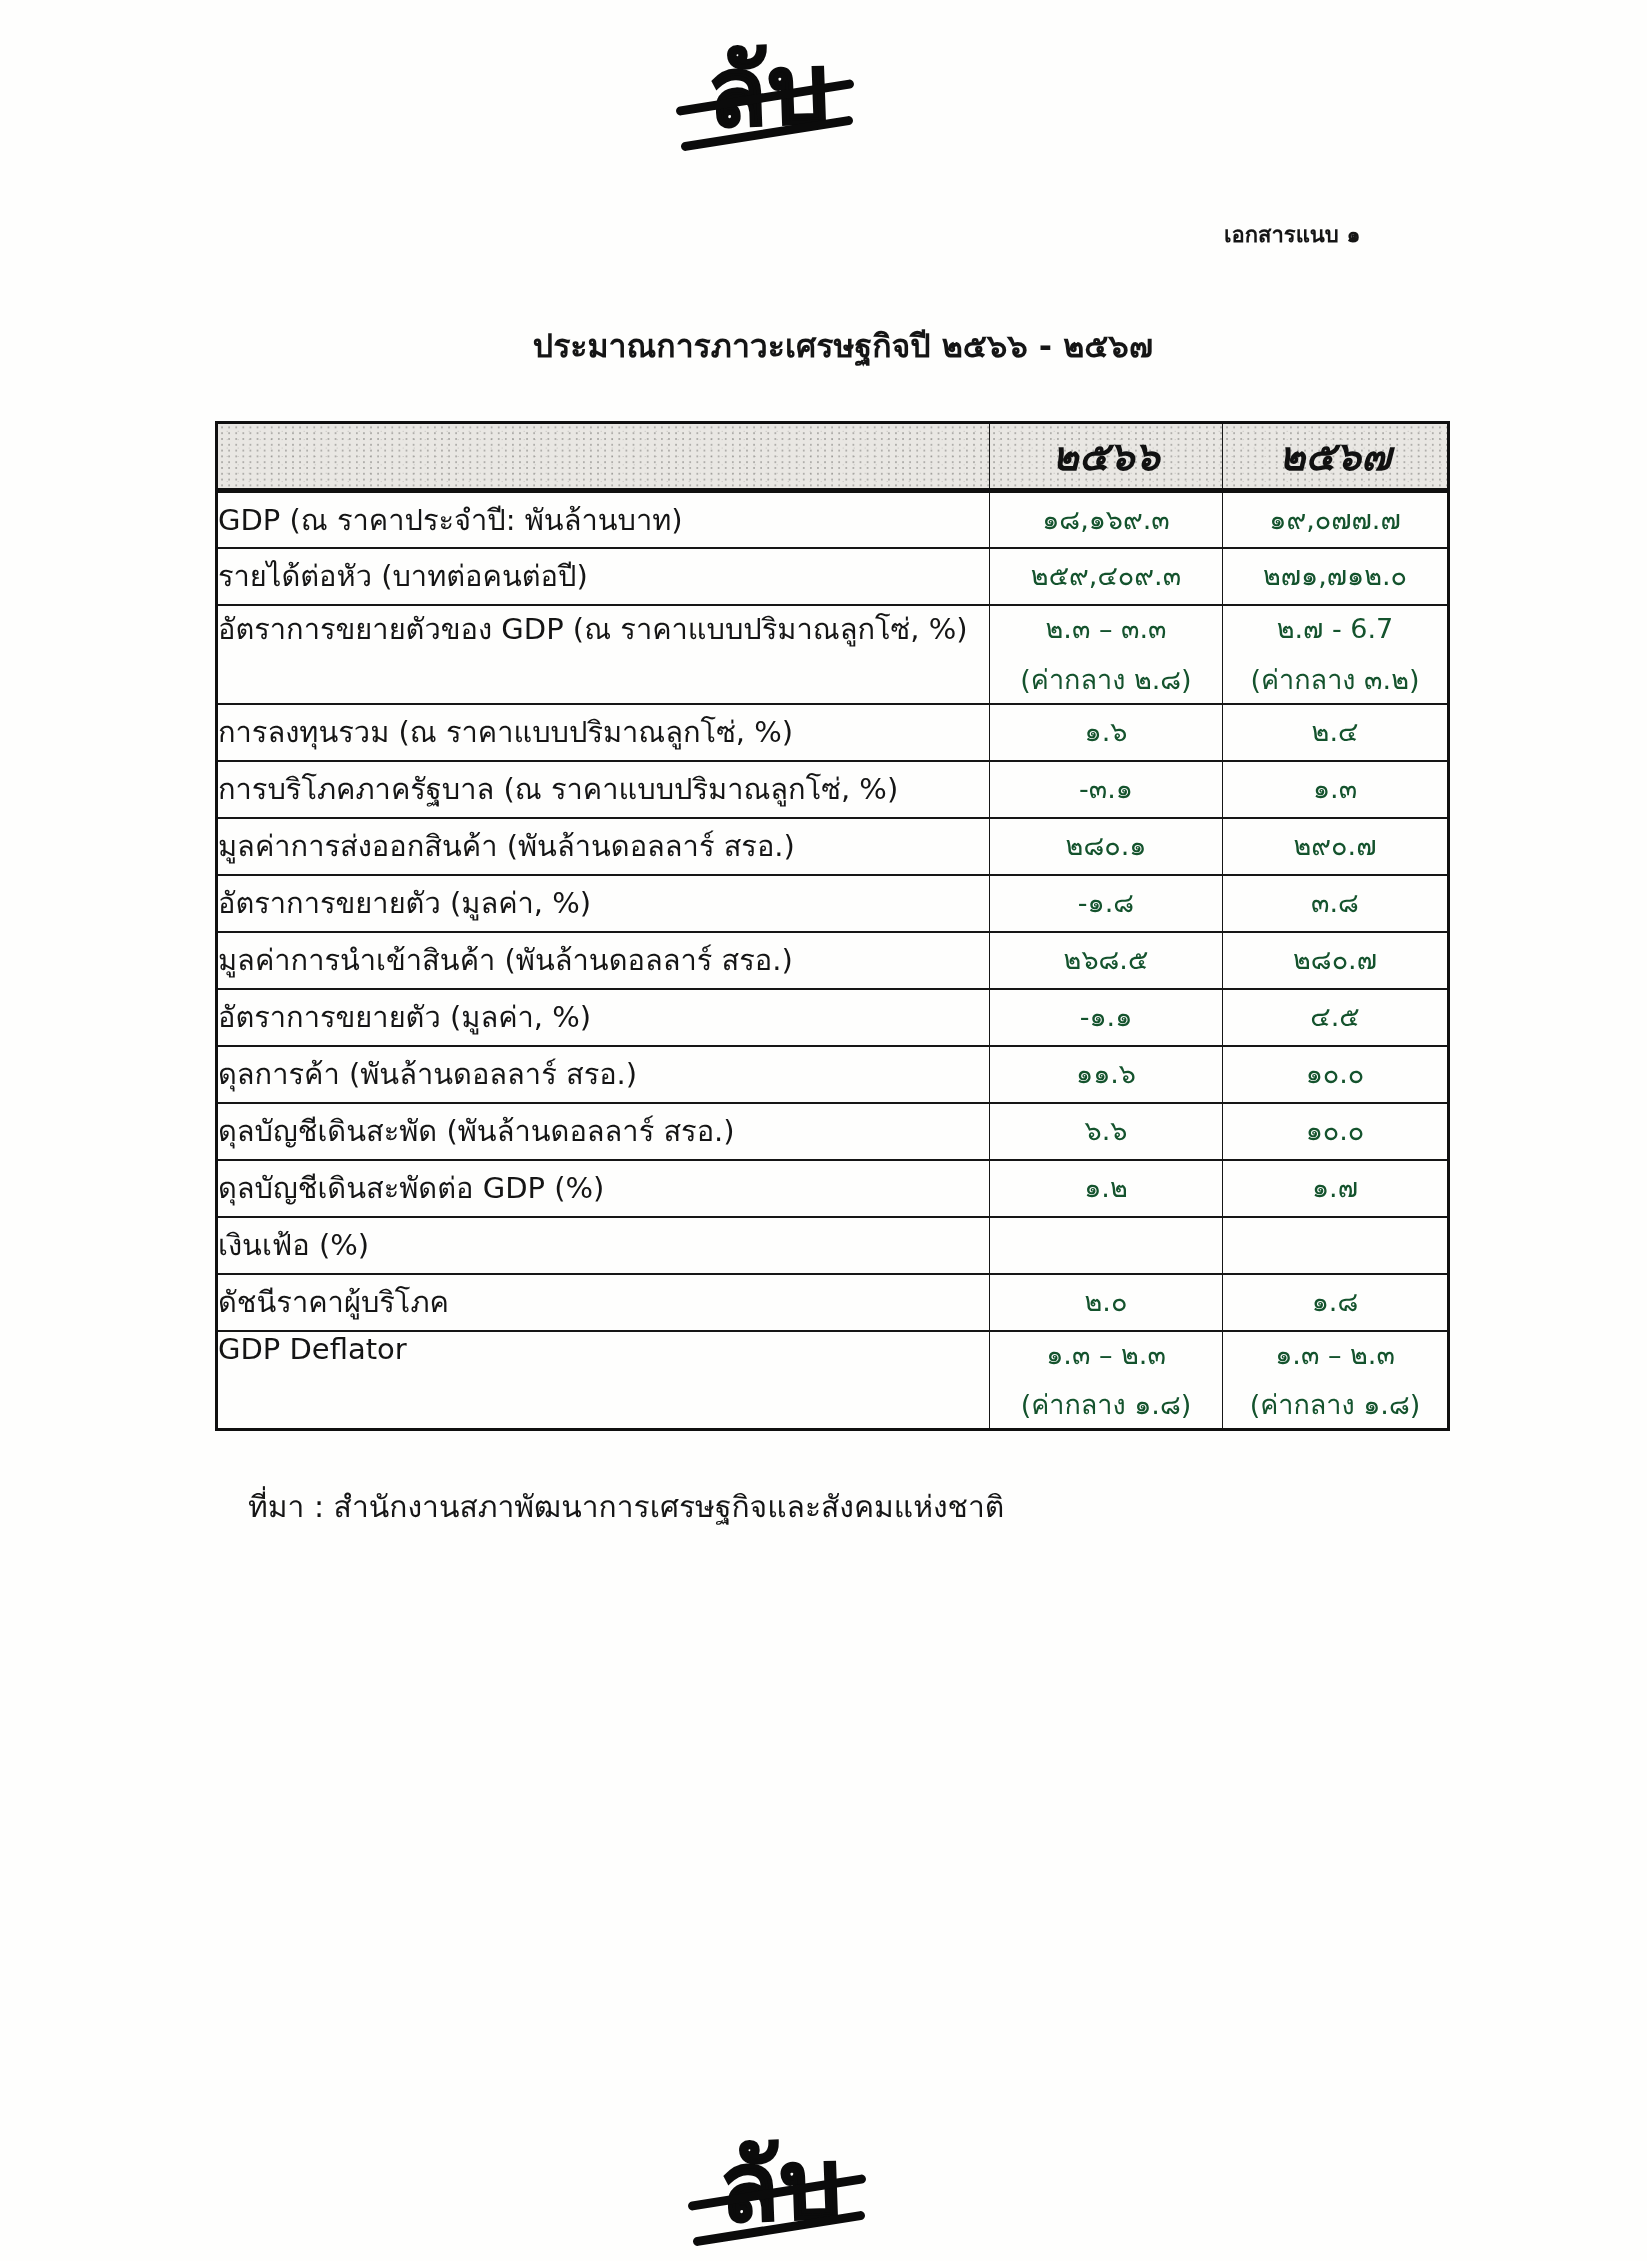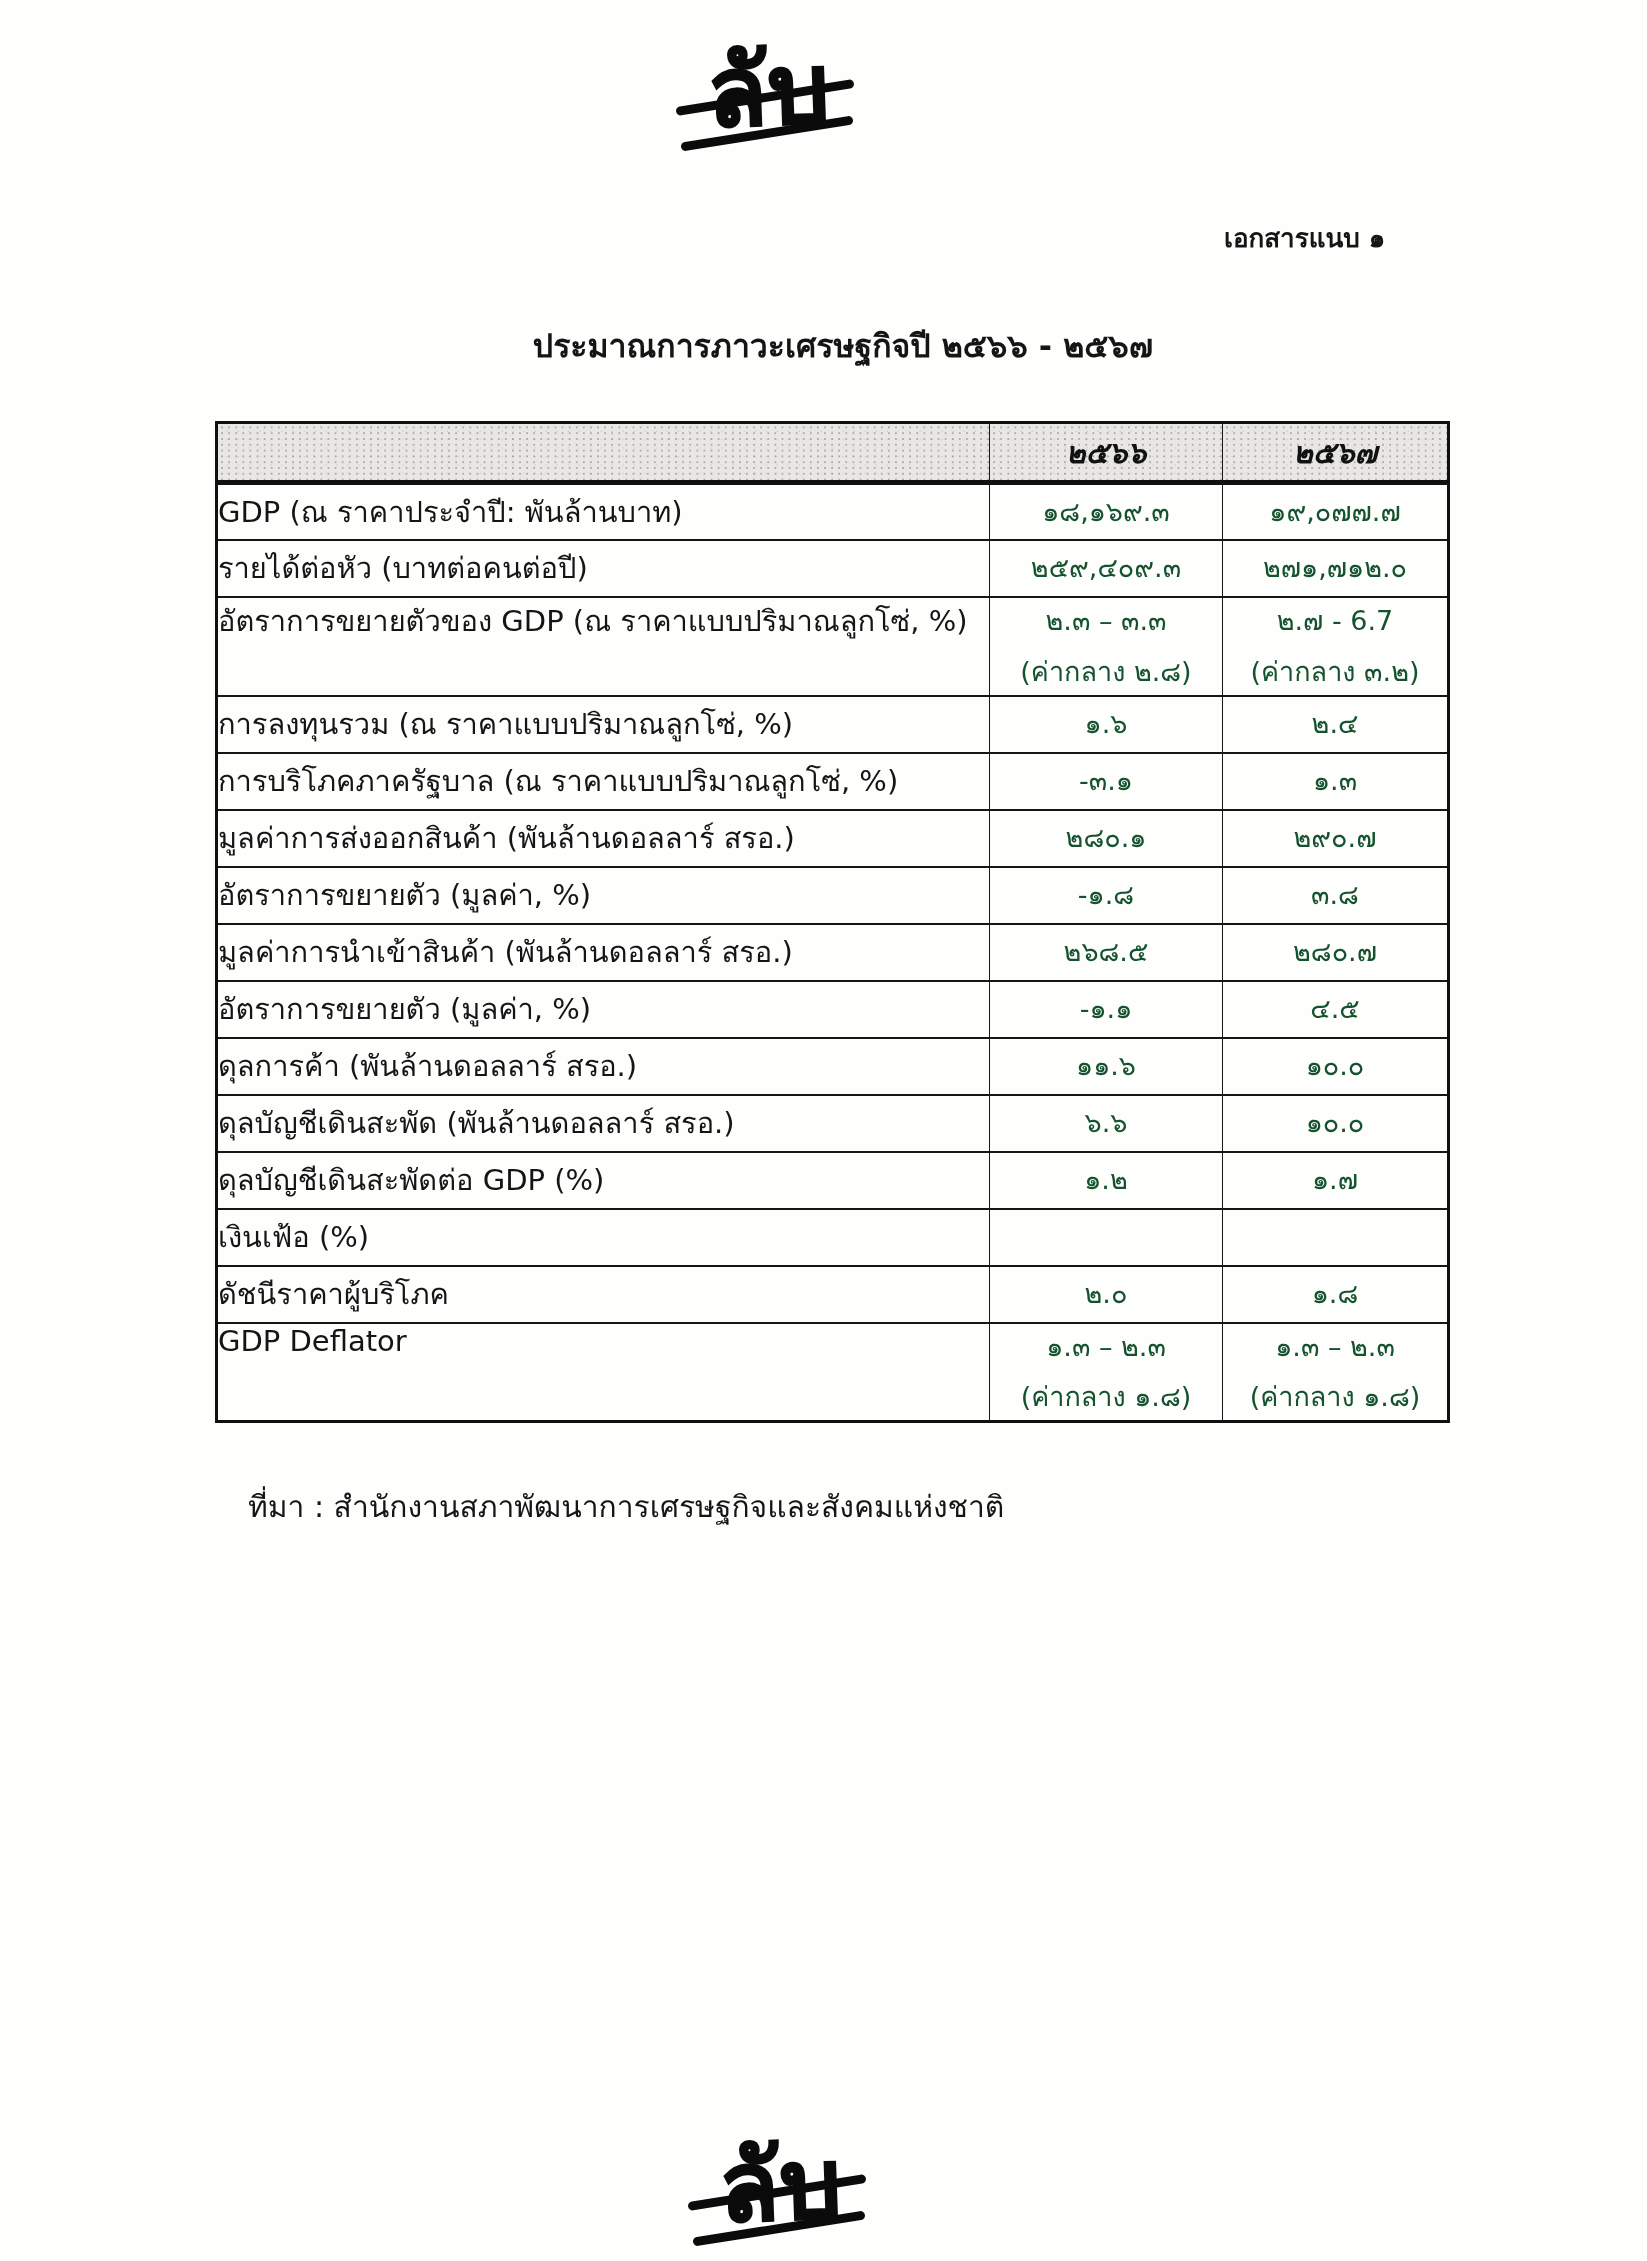--- a/index.html
+++ b/index.html
@@ -29,21 +29,21 @@
     transform:rotate(-9deg);
   }
   .strike.s1{left:2.6px;top:62px;width:180px;}
   .strike.s2{left:7.8px;top:98px;width:174px;}
   #stamp-top{left:672px;top:31px;}
   #stamp-bottom{left:684px;top:2126px;}
 
   
   #attachment-label{
     position:absolute;left:1224px;top:217px;
-    font-size:26px;font-weight:bold;white-space:nowrap;
+    font-size:22px;font-weight:bold;white-space:nowrap;
   }
   #page-title{
     position:absolute;left:0;top:320px;width:1647px;
     text-align:center;font-size:32px;font-weight:bold;
     transform:translateX(19.4px);
   }
   #source-note{
     position:absolute;left:216px;top:1483px;
     font-size:30px;white-space:nowrap;margin-left:32px;
   }
@@ -68,21 +68,21 @@
   }
   #econ-table thead th{
     height:56px;
     border-bottom:5.2px solid #101010;
     background-color:#e9e7e3;
     background-image:
       radial-gradient(rgba(45,45,42,.38) 0.7px, transparent 0.9px),
       radial-gradient(rgba(45,45,42,.22) 0.6px, transparent 0.8px);
     background-size:7.1px 5.8px,11px 8.4px;
     background-position:0 0,3.2px 2.6px;
-    font-size:30px;font-weight:bold;font-style:italic;
+    font-size:40px;font-weight:bold;font-style:italic;
     text-align:center;color:#111;
   }
   #econ-table tr{height:57px;}
   #econ-table tr.tall{height:99px;}
 
   td.label{
     font-size:29px;vertical-align:middle;
     padding-left:13px;white-space:nowrap;overflow:hidden;
   }
   td.label[data-indent="1"]{padding-left:59px;}

